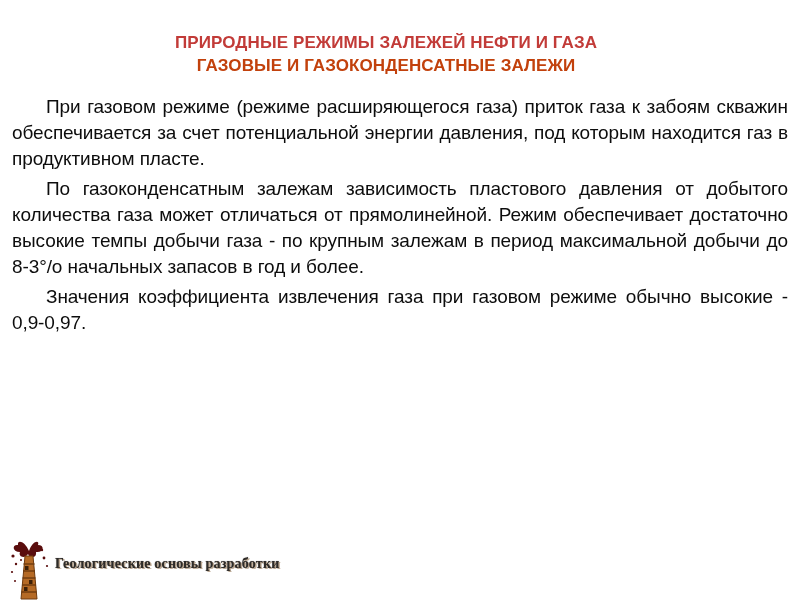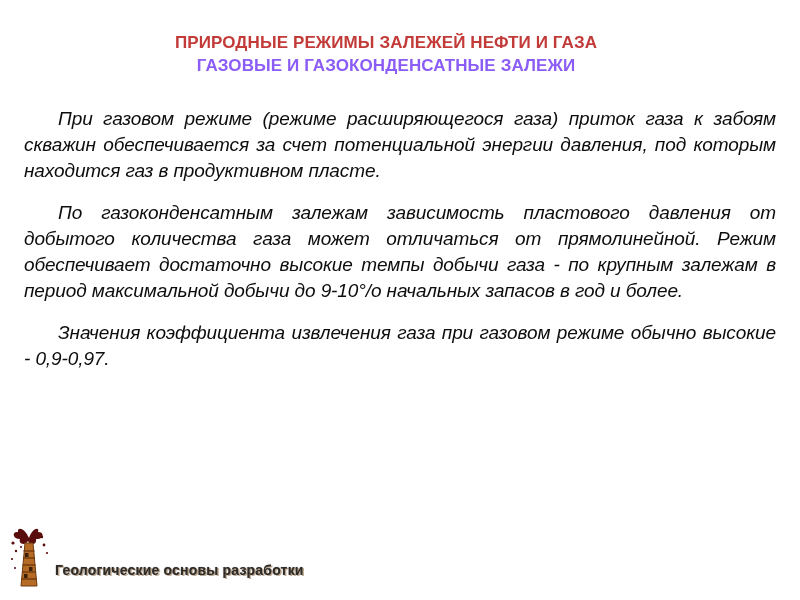--- a/index.html
+++ b/index.html
@@ -33,31 +33,31 @@
     top: 90px;
     left: 8px;
     width: 784px;
     font-size: 19px;
     line-height: 26px;
     text-align: justify;
     color: #0d0d0d;
     letter-spacing: -0.1px;
   }
   .content p {
-    margin: 16px;
+    margin: 4px;
     padding: 0;
     text-indent: 34px;
-    font-style: italic;
   }
   .footer {
     position: absolute;
     left: 8px;
-    bottom: 13px;
+    bottom: 0;
     display: flex;
-    align-items: flex-end;
+    align-items: center;
+    font-family: Liberation Serif, serif;
   }
   .logo-svg {
     display: block;
     margin-right: 5px;
   }
   .footer-label {
     font-size: 14px;
     font-weight: bold;
     color: #2e2b28;
     margin-bottom: 9px;
@@ -65,26 +65,26 @@
     text-shadow: 1.5px 1px 0 rgba(139, 104, 66, 0.55), 0 0 1px rgba(60, 50, 40, 0.6);
   }
 </style>
 </head>
 <body>
 
 <div class="slide">
 
   <div class="title-block">
     <div class="title-line1" style="color: rgb(194, 59, 56);">ПРИРОДНЫЕ РЕЖИМЫ ЗАЛЕЖЕЙ НЕФТИ И ГАЗА</div>
-    <div class="title-line2" style="color: #8b5cf6;">ГАЗОВЫЕ И ГАЗОКОНДЕНСАТНЫЕ ЗАЛЕЖИ</div>
+    <div class="title-line2" style="color: #c2410c;">ГАЗОВЫЕ И ГАЗОКОНДЕНСАТНЫЕ ЗАЛЕЖИ</div>
   </div>
 
   <div class="content">
     <p>При газовом режиме (режиме расширяющегося газа) приток газа к забоям скважин обеспечивается за счет потенциальной энергии давления, под которым находится газ в продуктивном пласте.</p>
-    <p>По газоконденсатным залежам зависимость пластового давления от добытого количества газа может отличаться от прямолинейной. Режим обеспечивает достаточно высокие темпы добычи газа - по крупным залежам в период максимальной добычи до 9-10°/о начальных запасов в год и более.</p>
+    <p>По газоконденсатным залежам зависимость пластового давления от добытого количества газа может отличаться от прямолинейной. Режим обеспечивает достаточно высокие темпы добычи газа - по крупным залежам в период максимальной добычи до 8-3°/о начальных запасов в год и более.</p>
     <p>Значения коэффициента извлечения газа при газовом режиме обычно высокие - 0,9-0,97.</p>
   </div>
 
   <div class="footer">
     <svg class="logo-svg" width="42" height="64" viewBox="0 0 42 64" xmlns="http://www.w3.org/2000/svg" aria-hidden="true">
 
       <path d="M21 15 C17 5 9 3 10 9 C4 8 4 16 12 16 C10 21 17 23 20 18 C22 23 29 22 28 16 C36 17 37 9 30 9 C32 3 24 5 21 15 Z" fill="#5a0d0d"></path>
       <circle cx="5" cy="20" r="1.6" fill="#5a0d0d"></circle>
       <circle cx="8" cy="28" r="1.2" fill="#5a0d0d"></circle>
       <circle cx="4" cy="36" r="1.1" fill="#5a0d0d"></circle>

